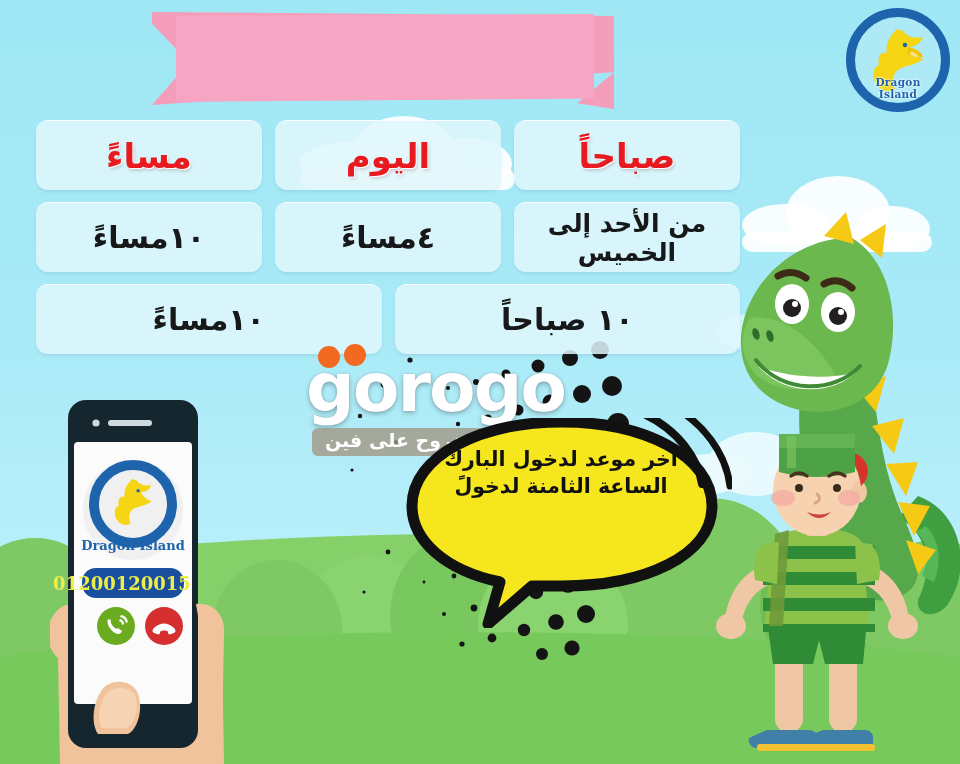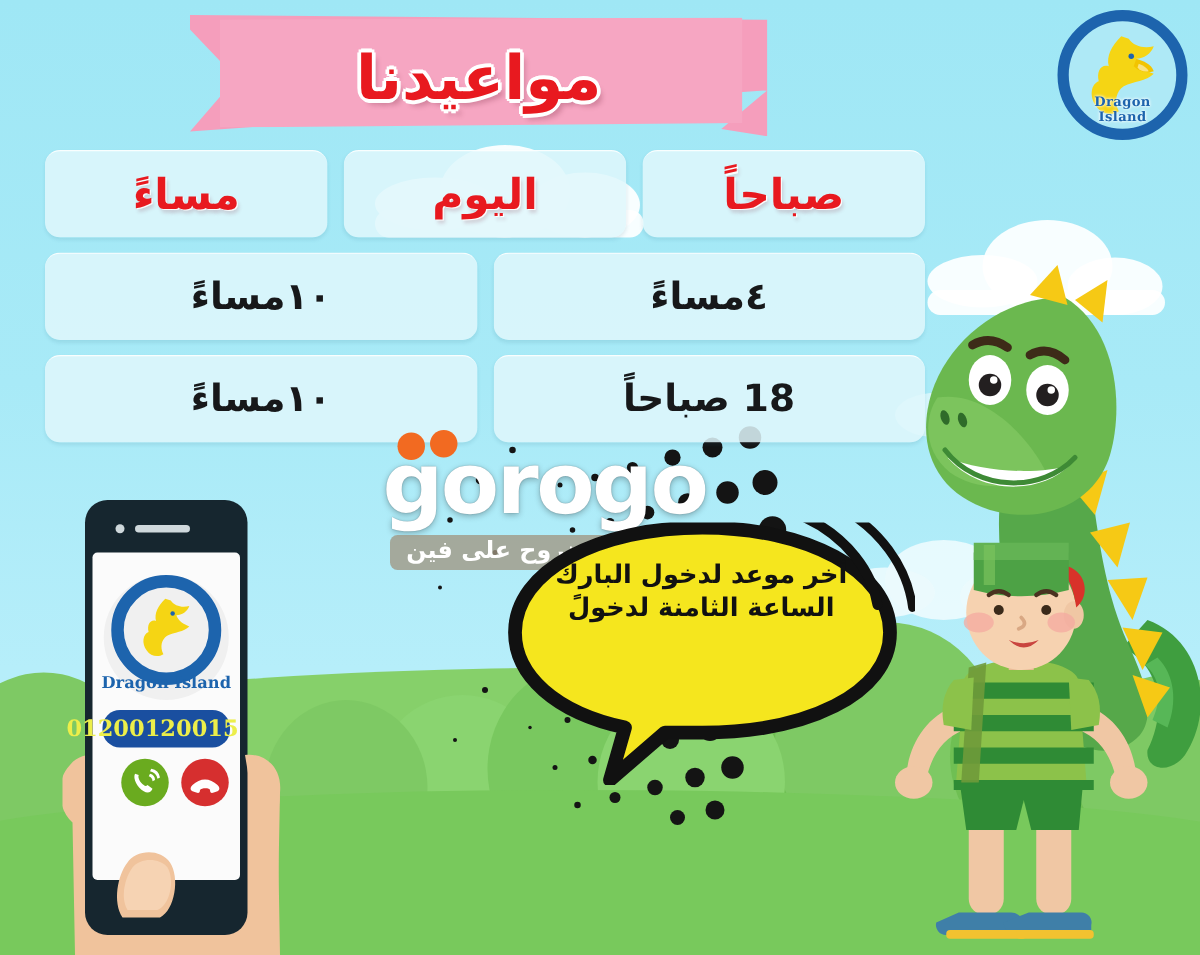--- a/index.html
+++ b/index.html
@@ -338,33 +338,33 @@
 
   <div class="table">
 
     <div class="trow">
       <div class="cell head">صباحاً</div>
       <div class="cell head">اليوم</div>
       <div class="cell head">مساءً</div>
     </div>
 
     <div class="trow">
+      <div class="cell body small">من الأحد إلى الخميس</div>
       <div class="cell body">٤مساءً</div>
       <div class="cell body">١٠مساءً</div>
     </div>
 
     <div class="trow">
-      <div class="cell body">18 صباحاً</div>
+      <div class="cell body">١٠ صباحاً</div>
       <div class="cell body">١٠مساءً</div>
     </div>
   </div>
 
   <div class="ribbon"></div>
   <div class="ribbon-inner"></div>
-  <div class="ribbon-title">مواعيدنا</div>
 
   <div class="logo-badge tr">
     <svg class="logo-dragon" viewBox="0 0 62 70">
       <path d="M30 4 C22 12 18 20 20 28 C14 26 10 32 12 40 C6 42 4 52 10 60 C14 66 22 68 28 64 C24 56 26 48 32 44 C40 40 50 40 56 34 C50 32 44 28 42 22 C48 22 54 18 56 12 C48 14 40 12 36 6 Z" fill="#f5d514"></path>
       <path d="M42 22 c6 2 12 4 14 10 c-6 2 -12 0 -16 -4 Z" fill="#f2c400"></path>
       <circle cx="38" cy="20" r="2.2" fill="#1d64ad"></circle>
       <path d="M44 26 q6 2 8 6 q-6 1 -9 -3 Z" fill="#fff" opacity=".5"></path>
     </svg>
     <div class="logo-word">Dragon Island</div>
   </div>

